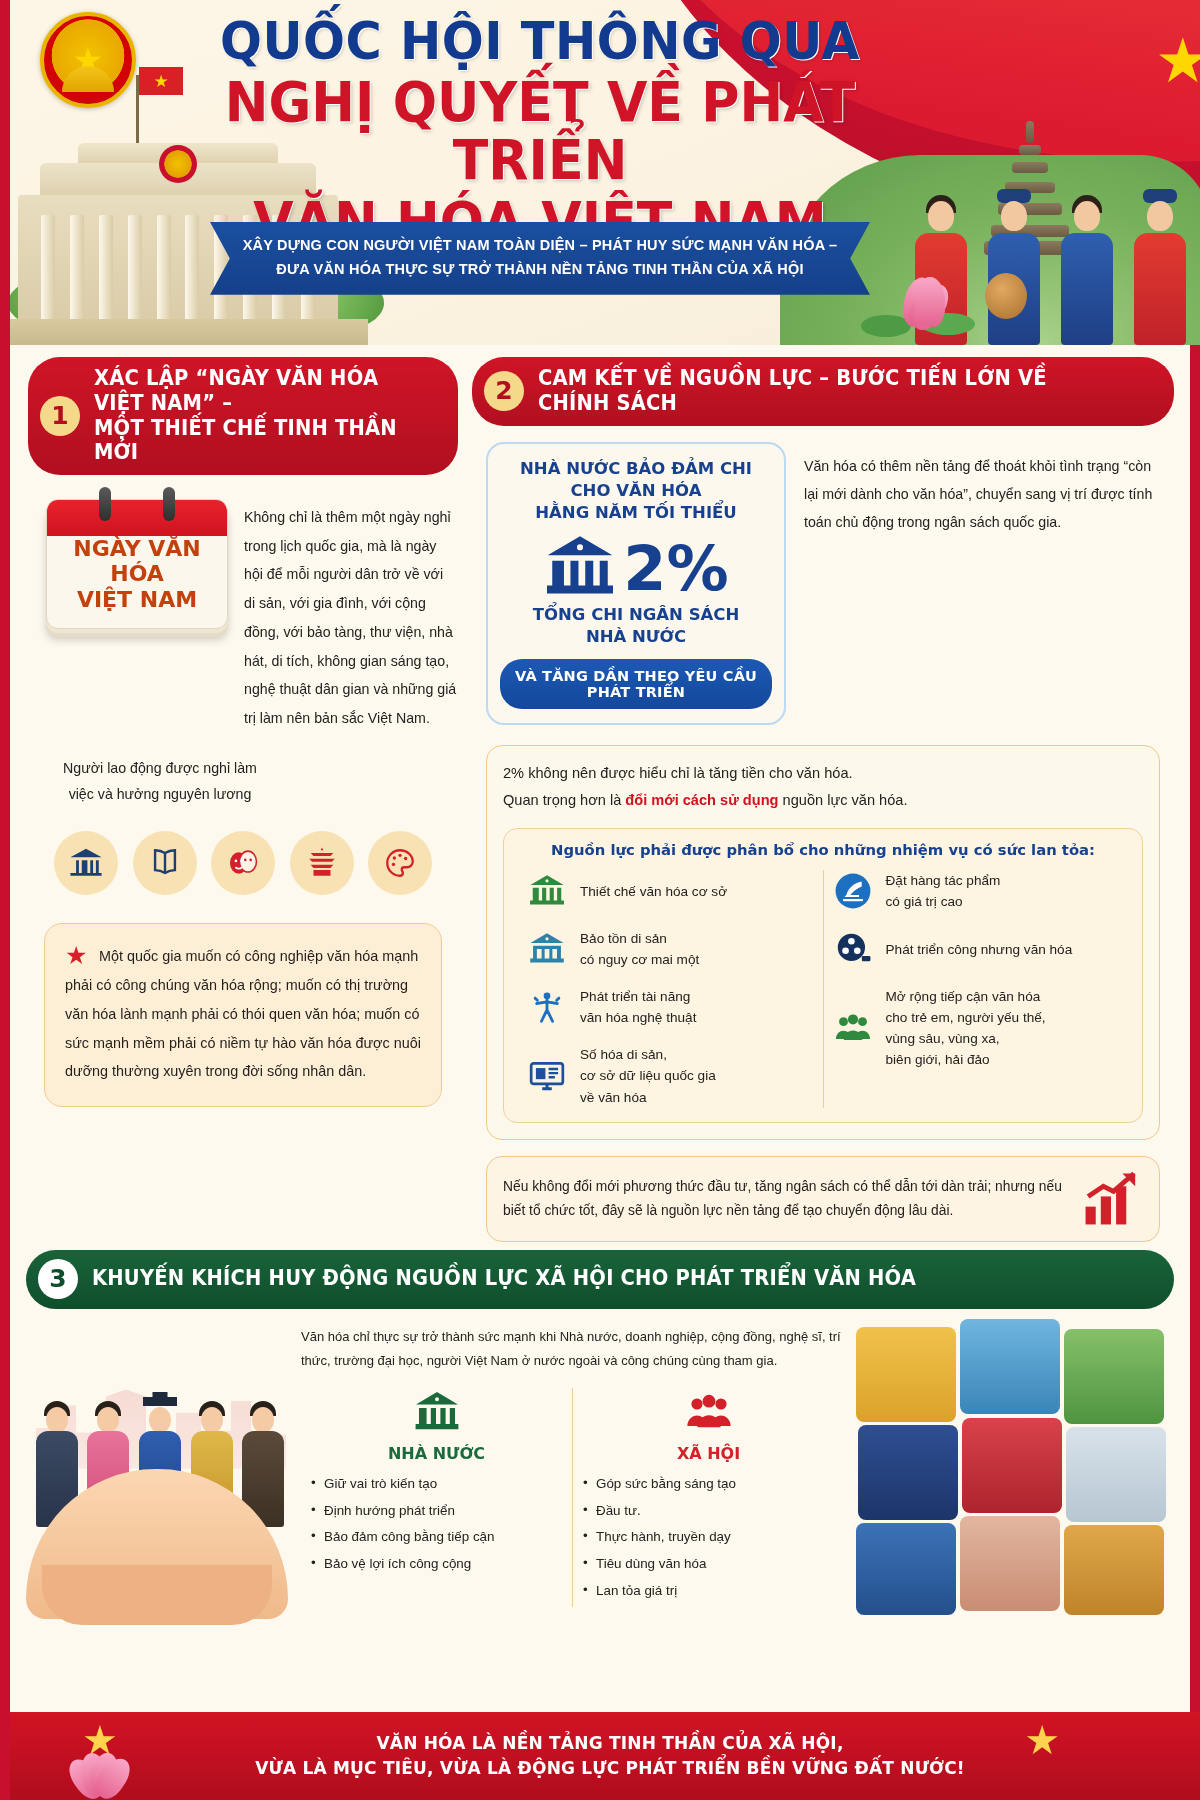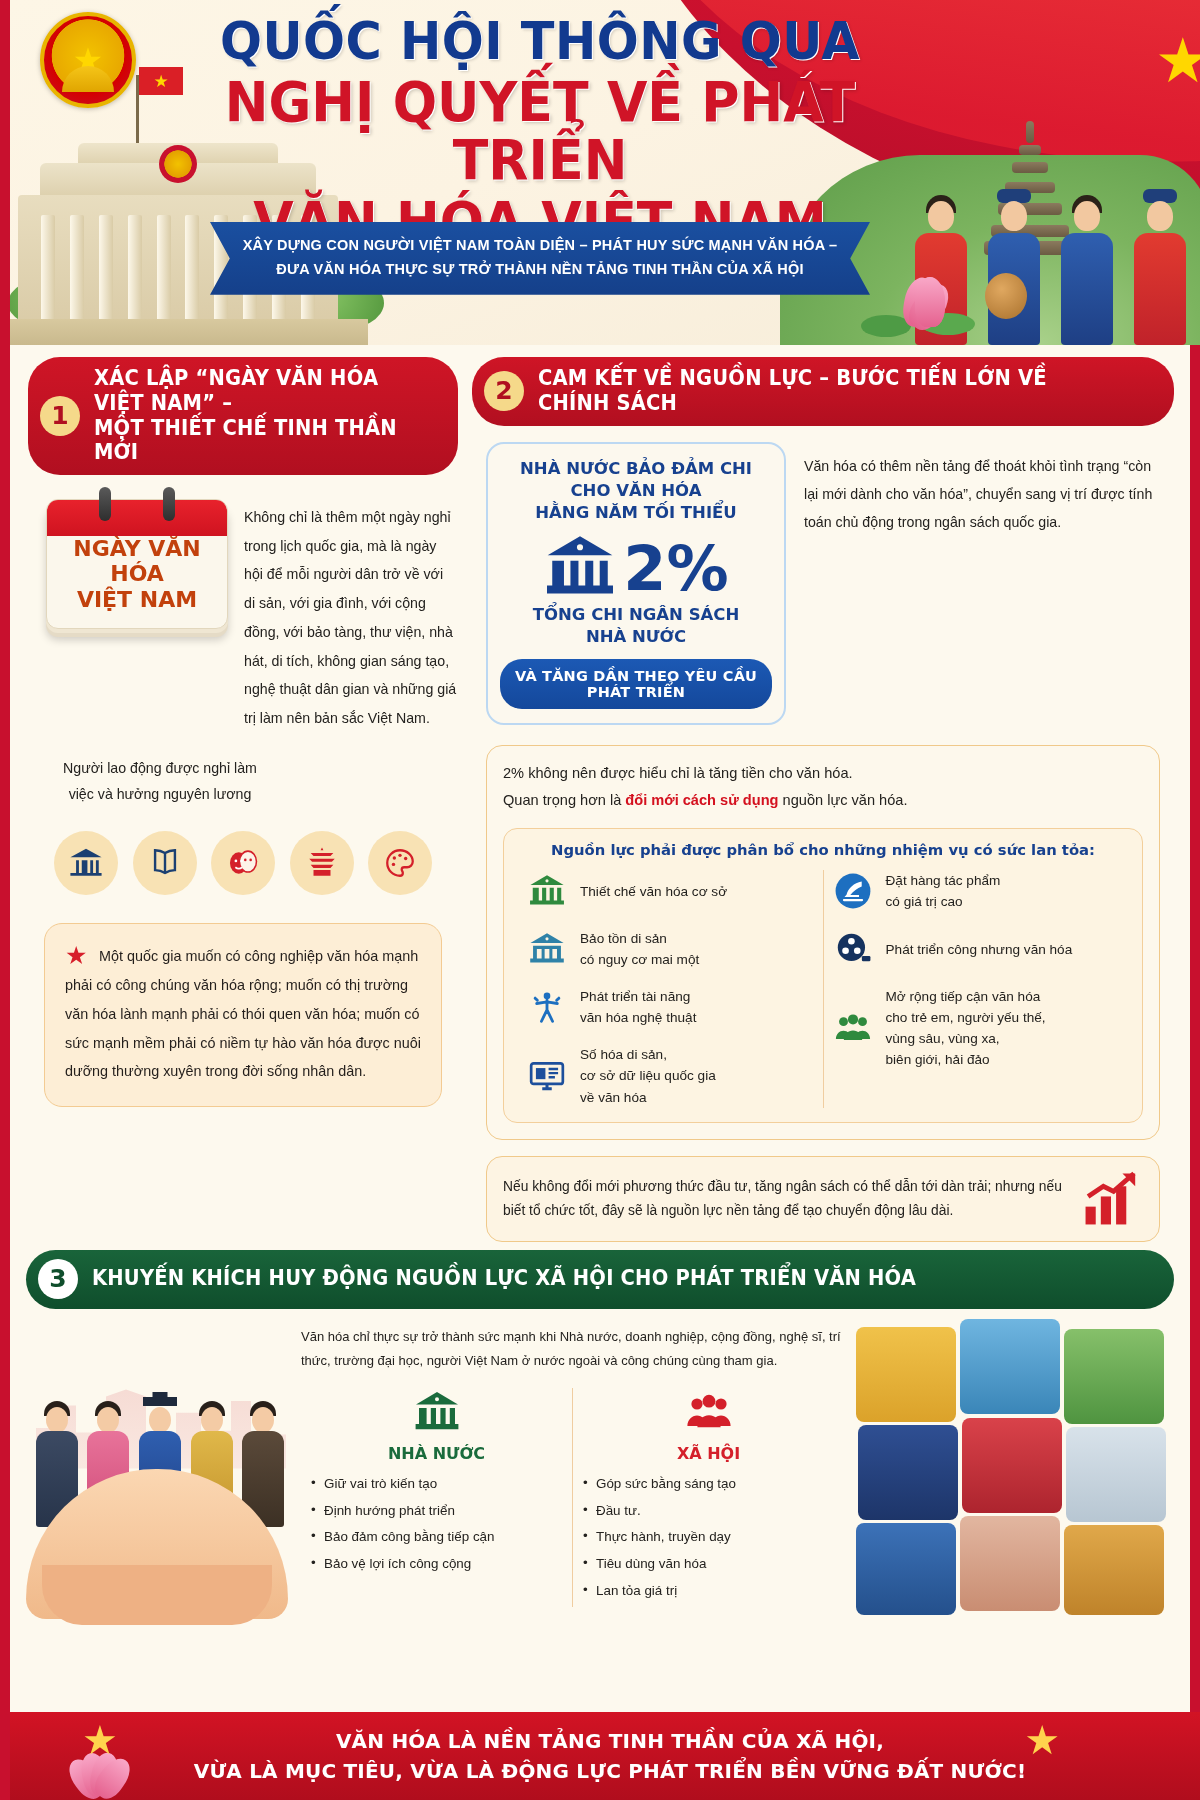--- a/index.html
+++ b/index.html
@@ -270,21 +270,21 @@
   .pz7{left:0;top:204px;width:100px;height:92px;background:linear-gradient(#3c72b8,#24508c);}
   .pz8{left:104px;top:197px;width:100px;height:95px;background:linear-gradient(#e2b6a0,#c98d72);}
   .pz9{left:208px;top:206px;width:100px;height:90px;background:linear-gradient(#e0a84a,#bf832a);}
 
   
   .bottom-band {
     position:absolute; left:0; bottom:0; width:1200px; height:88px;
     background:linear-gradient(#d21324,#b00d1d);
     display:flex; align-items:center; justify-content:center; text-align:center;
   }
-  .bottom-band .bb-txt { color:#fff; font-size:20px; font-weight:800; line-height:1.5;
+  .bottom-band .bb-txt { color:#fff; font-size:17px; font-weight:800; line-height:1.5;
     font-family:"DejaVu Sans", sans-serif; letter-spacing:.2px; z-index:3;}
   .bb-star { position:absolute; color:#ffd34d; font-size:40px; line-height:1; top:8px;}
   .bb-star.l { left:72px; }
   .bb-star.r { right:150px; }
   .bb-lotus { position:absolute; left:30px; bottom:0; width:120px; height:70px;}
   .bb-lotus i{position:absolute;bottom:4px;left:50%;width:26px;height:44px;border-radius:50% 50% 40% 40%;
     background:linear-gradient(#f9a8c8,#e5628f);transform-origin:50% 100%;}
   .bb-lotus i:nth-child(1){transform:translateX(-50%) rotate(-38deg);}
   .bb-lotus i:nth-child(2){transform:translateX(-50%) rotate(-13deg);}
   .bb-lotus i:nth-child(3){transform:translateX(-50%) rotate(12deg);}

